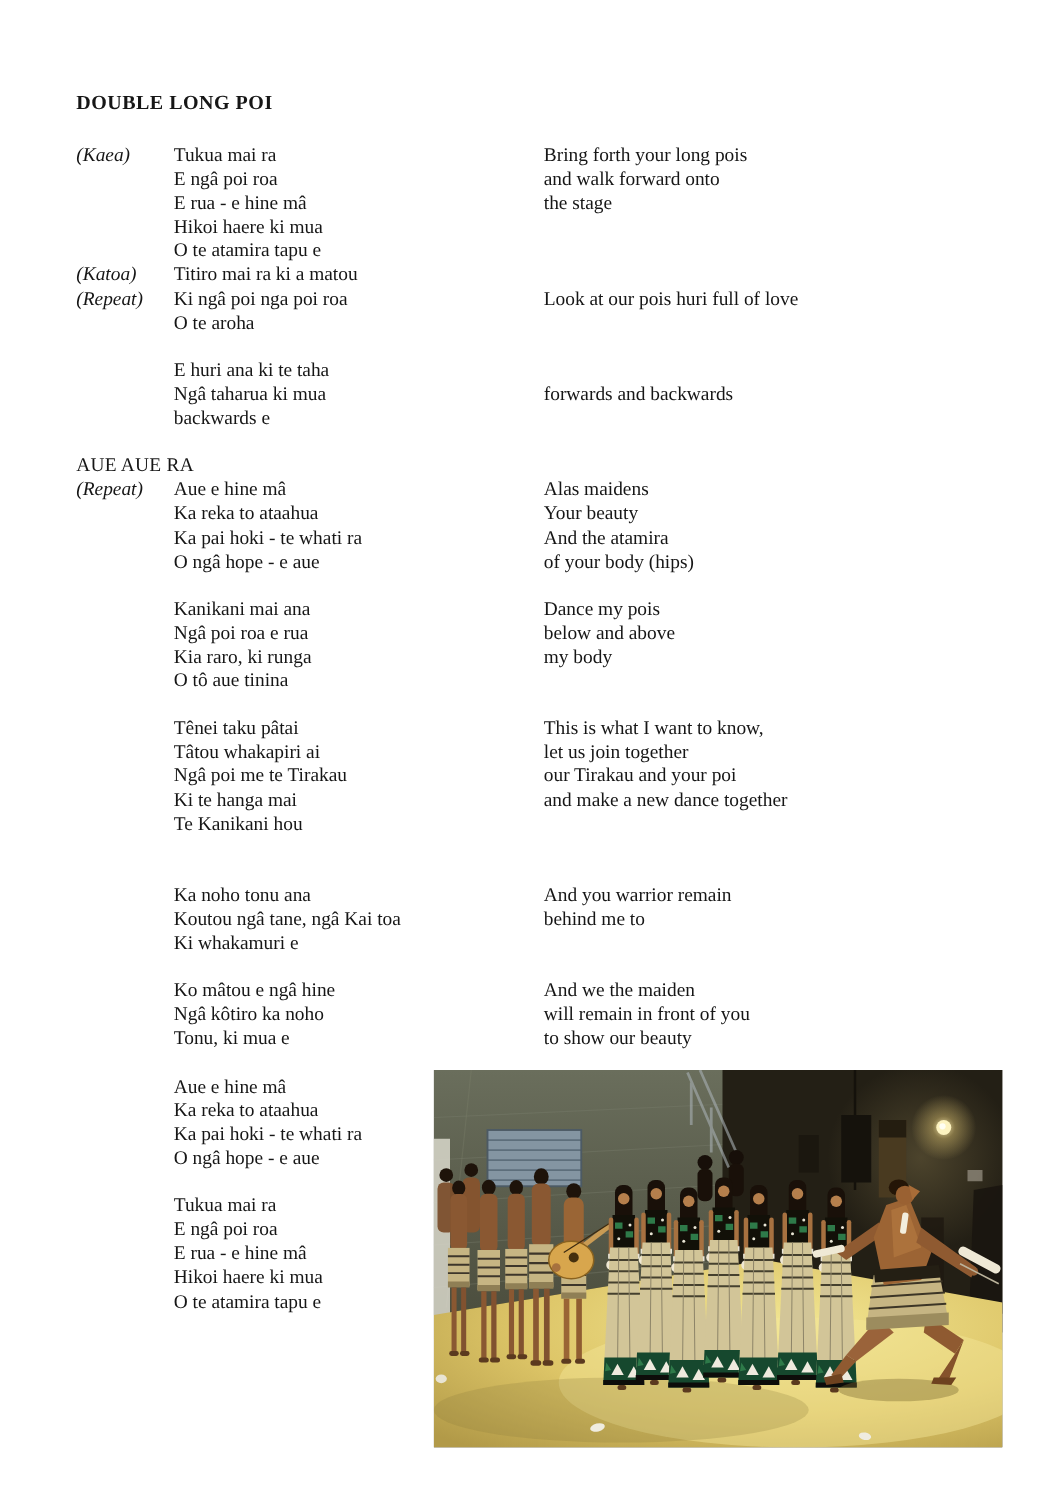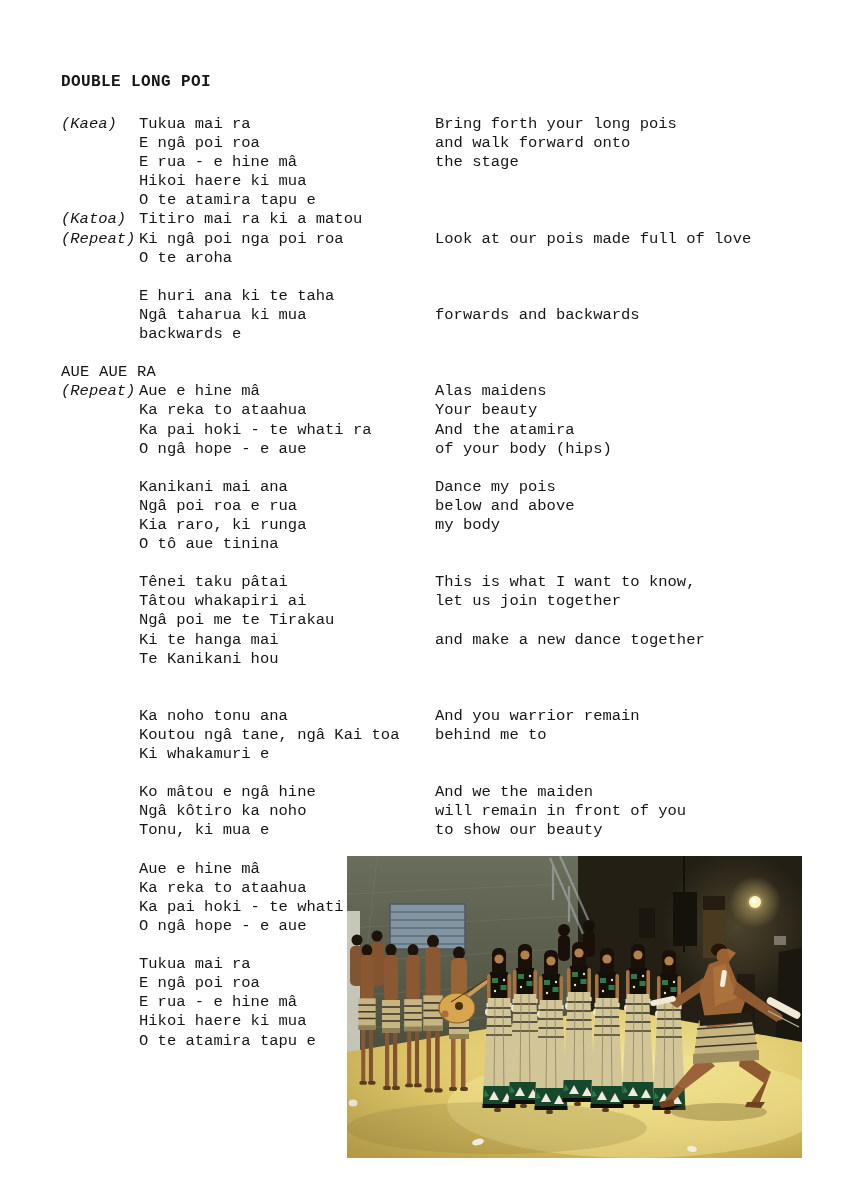--- a/index.html
+++ b/index.html
@@ -2,21 +2,21 @@
 <html><head>
 <meta charset="utf-8">
 <style>
   html, body { margin: 0; padding: 0; background: #888; }
   .page {
     position: relative;
     width: 848px;
     height: 1200px;
     margin: 0 auto;
     background: #ffffff;
-    font-family: Liberation Mono, monospace;
+    font-family: Liberation Serif, serif;
     color: #161616;
     overflow: hidden;
   }
   .doc {
     position: absolute;
     left: 61px;
     top: 73px;
     width: 740px;
   }
   .title {
@@ -96,21 +96,21 @@
           <span class="col-english"></span>
         </div>
         <div class="line">
           <span class="col-label">(Katoa)</span>
           <span class="col-maori">Titiro mai ra ki a matou</span>
           <span class="col-english"></span>
         </div>
         <div class="line">
           <span class="col-label">(Repeat)</span>
           <span class="col-maori">Ki ngâ poi nga poi roa</span>
-          <span class="col-english">Look at our pois made full of love</span>
+          <span class="col-english">Look at our pois huri full of love</span>
         </div>
         <div class="line">
           <span class="col-label"></span>
           <span class="col-maori">O te aroha</span>
           <span class="col-english"></span>
         </div>
         <div class="line"></div>
         <div class="line">
           <span class="col-label"></span>
           <span class="col-maori">E huri ana ki te taha</span>
@@ -177,20 +177,21 @@
           <span class="col-english">This is what I want to know,</span>
         </div>
         <div class="line">
           <span class="col-label"></span>
           <span class="col-maori">Tâtou whakapiri ai</span>
           <span class="col-english">let us join together</span>
         </div>
         <div class="line">
           <span class="col-label"></span>
           <span class="col-maori">Ngâ poi me te Tirakau</span>
+          <span class="col-english">our Tirakau and your poi</span>
         </div>
         <div class="line">
           <span class="col-label"></span>
           <span class="col-maori">Ki te hanga mai</span>
           <span class="col-english">and make a new dance together</span>
         </div>
         <div class="line">
           <span class="col-label"></span>
           <span class="col-maori">Te Kanikani hou</span>
           <span class="col-english"></span>

